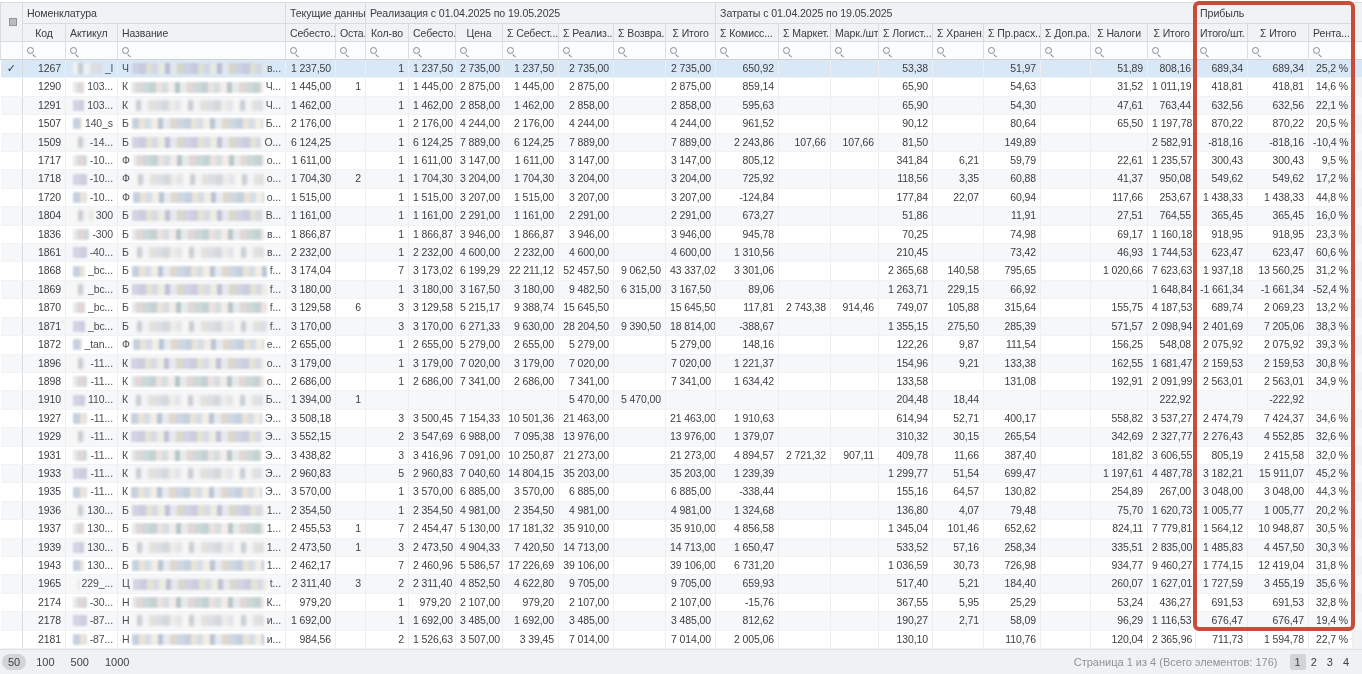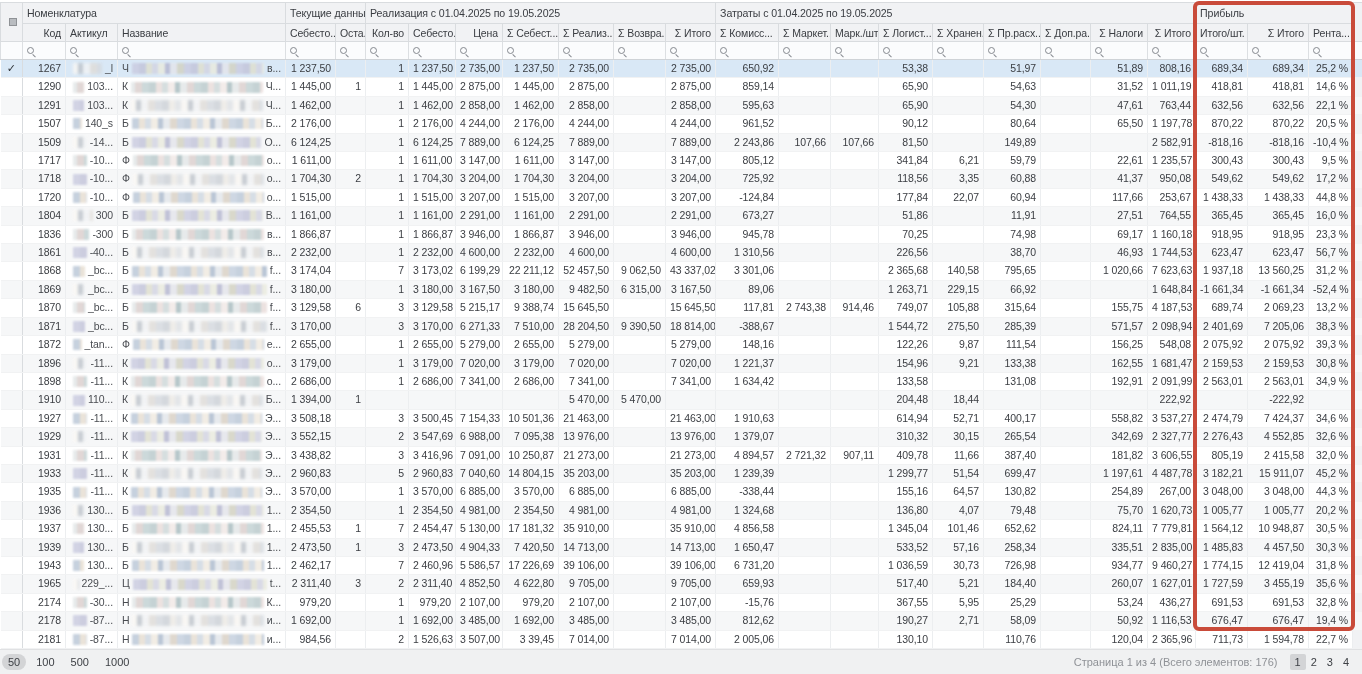--- a/index.html
+++ b/index.html
@@ -10,21 +10,21 @@
   table.grid { border-collapse:collapse; table-layout:fixed; width:1362px; margin-top:2px;
                font-size:10.5px; color:#3a3d42; letter-spacing:-0.1px; }
   .grid th, .grid td { overflow:hidden; white-space:nowrap; padding:0 4px; }
 
   
   .grid thead th { background:#f1f2f4; border:1px solid #d9dcdf; font-weight:400; text-align:left; }
   .grid tr.group-row th { height:21px; font-size:10.6px; }
   .grid tr.hdr-row th { height:18px; }
   .grid th.cb-head { background:#f1f2f4; }
   .sq { display:inline-block; width:8px; height:8px; background:#b9bcc0; border:1px solid #8f9296; margin-left:3px; }
-  .grid th.al-r { text-align:right; }
+  .grid th.al-r { text-align:center; }
   .grid th.filler, .grid td.filler { border-left:1px solid #d9dcdf; background:#f1f2f4; }
   tbody td.filler, tr.filter-row td.filler, tfoot td.filler { background:#fff; border:none; }
 
   
   .grid tr.filter-row td { height:18px; background:#fbfcfd; border:1px solid #dcdfe2; border-bottom:1px solid #cfd3d7; }
   .mag { position:relative; display:inline-block; width:10px; height:10px; vertical-align:middle; }
   .mag::before { content:""; position:absolute; left:0; top:0; width:5px; height:5px;
                  border:1px solid #85898f; border-radius:50%; }
   .mag::after  { content:""; position:absolute; left:6px; top:7px; width:4px; height:1.4px;
                  background:#85898f; transform:rotate(45deg); transform-origin:0 0; }
@@ -580,29 +580,29 @@
           <td class="num sep">1</td>
           <td class="num">2 232,00</td>
           <td class="num">4 600,00</td>
           <td class="num">2 232,00</td>
           <td class="num">4 600,00</td>
           <td class="num"></td>
           <td class="num">4 600,00</td>
           <td class="num sep">1 310,56</td>
           <td class="num"></td>
           <td class="num"></td>
-          <td class="num">226,56</td>
-          <td class="num"></td>
-          <td class="num">38,70</td>
+          <td class="num">210,45</td>
+          <td class="num"></td>
+          <td class="num">73,42</td>
           <td class="num"></td>
           <td class="num">46,93</td>
           <td class="num">1 744,53</td>
           <td class="num sep">623,47</td>
           <td class="num">623,47</td>
-          <td class="num">56,7 %</td>
+          <td class="num">60,6 %</td>
           <td class="filler"></td>
         </tr>
         <tr class="">
           <td class="cb"></td>
           <td class="num sep">1868</td>
           <td>
             <div class="cell-flex">
               <span class="mosaic m0"></span>
               <span class="frag">_bc...</span>
             </div>
@@ -729,28 +729,28 @@
               <span class="nhead">Б</span>
               <span class="mosaic m3"></span>
               <span class="frag">f...</span>
             </div>
           </td>
           <td class="num sep">3 170,00</td>
           <td class="num"></td>
           <td class="num sep">3</td>
           <td class="num">3 170,00</td>
           <td class="num">6 271,33</td>
-          <td class="num">7 510,00</td>
+          <td class="num">9 630,00</td>
           <td class="num">28 204,50</td>
           <td class="num">9 390,50</td>
           <td class="num">18 814,00</td>
           <td class="num sep">-388,67</td>
           <td class="num"></td>
           <td class="num"></td>
-          <td class="num">1 544,72</td>
+          <td class="num">1 355,15</td>
           <td class="num">275,50</td>
           <td class="num">285,39</td>
           <td class="num"></td>
           <td class="num">571,57</td>
           <td class="num">2 098,94</td>
           <td class="num sep">2 401,69</td>
           <td class="num">7 205,06</td>
           <td class="num">38,3 %</td>
           <td class="filler"></td>
         </tr>
@@ -1364,21 +1364,21 @@
           <td class="num">3 485,00</td>
           <td class="num"></td>
           <td class="num">3 485,00</td>
           <td class="num sep">812,62</td>
           <td class="num"></td>
           <td class="num"></td>
           <td class="num">190,27</td>
           <td class="num">2,71</td>
           <td class="num">58,09</td>
           <td class="num"></td>
-          <td class="num">50,92</td>
+          <td class="num">96,29</td>
           <td class="num">1 116,53</td>
           <td class="num sep">676,47</td>
           <td class="num">676,47</td>
           <td class="num">19,4 %</td>
           <td class="filler"></td>
         </tr>
         <tr class="">
           <td class="cb"></td>
           <td class="num sep">2181</td>
           <td>

